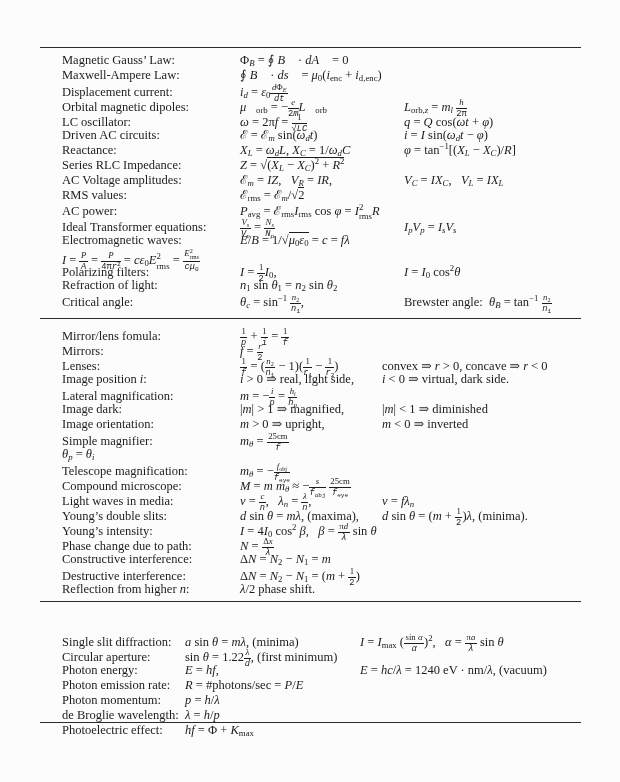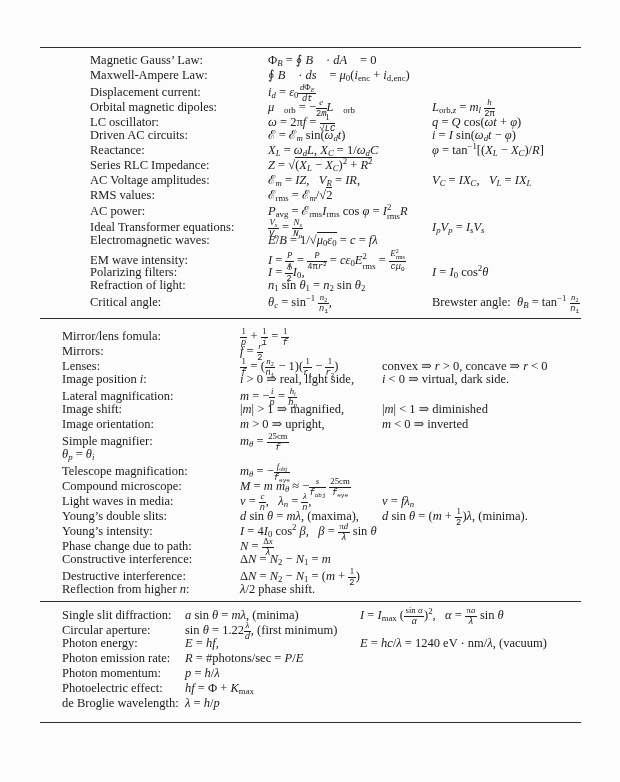--- a/index.html
+++ b/index.html
@@ -16,29 +16,29 @@
     position:absolute;left:40px;width:541px;
     border:0;border-top:1.6px solid #2b2b2b;margin:0;padding:0;
   }
   .rule-1{top:47px;}
   .rule-2{top:318px;}
   .rule-3{top:601px;}
   .rule-4{top:722px;}
   .section{position:absolute;left:40px;width:575px;}
   .sec-1{top:53px;}
   .sec-2{top:327px;}
-  .sec-3{top:606px;}
+  .sec-3{top:633px;}
   .row{
     height:15px;line-height:15px;
     padding-left:22px;
     display:flex;align-items:baseline;
     white-space:nowrap;
   }
   .lab,.f1,.f2{flex:0 0 auto;overflow:visible;}
-  .sec-1 .lab{width:178px;margin-left:28px;} .sec-1 .f1{width:164px;}
+  .sec-1 .lab{width:178px;} .sec-1 .f1{width:164px;}
   .sec-2 .lab{width:178px;} .sec-2 .f1{width:142px;}
   .sec-3 .lab{width:123px;} .sec-3 .f1{width:175px;}
   sub,sup{font-size:70%;line-height:0;}
   sub{vertical-align:-0.25em;}
   sup{vertical-align:0.55em;}
   
   .fr{
     display:inline-block;text-align:center;
     vertical-align:-0.52em;
     font-size:70%;line-height:1.12;
@@ -118,21 +118,20 @@
       <span class="lab">Ideal Transformer equations:</span>
       <span class="f1"><span class="fr"><span class="nu"><i>V<sub>s</sub></i></span><span class="de"><i>V<sub>p</sub></i></span></span> = <span class="fr"><span class="nu"><i>N<sub>s</sub></i></span><span class="de"><i>N<sub>p</sub></i></span></span></span>
       <span class="f2"><i>I<sub>p</sub>V<sub>p</sub></i> = <i>I<sub>s</sub>V<sub>s</sub></i></span>
     </div>
     <div class="row">
       <span class="lab">Electromagnetic waves:</span>
       <span class="f1"><i>E</i>/<i>B</i> = 1/√<span class="ov"><i>μ</i><sub>0</sub><i>ε</i><sub>0</sub></span> = <i>c</i> = <i>fλ</i></span>
       <span class="f2"></span>
     </div>
     <div class="row">
-      <span class="lab">EM wave intensity:</span>
       <span class="f1"><i>I</i> = <span class="fr"><span class="nu"><i>P</i></span><span class="de"><i>A</i></span></span> = <span class="fr"><span class="nu"><i>P</i></span><span class="de">4π<i>r</i><sup>2</sup></span></span> = <i>cε</i><sub>0</sub><i>E</i><span class="ss">2<br>rms</span> = <span class="fr"><span class="nu"><i>E</i><span class="ss">2<br>rms</span></span><span class="de"><i>cμ</i><sub>0</sub></span></span></span>
       <span class="f2"></span>
     </div>
     <div class="row">
       <span class="lab">Polarizing filters:</span>
       <span class="f1"><i>I</i> = <span class="fr"><span class="nu">1</span><span class="de">2</span></span><i>I</i><sub>0</sub>,</span>
       <span class="f2"><i>I</i> = <i>I</i><sub>0</sub> cos<sup>2</sup><i>θ</i></span>
     </div>
     <div class="row">
       <span class="lab">Refraction of light:</span>
@@ -165,21 +164,21 @@
       <span class="lab">Image position <i>i</i>:</span>
       <span class="f1"><i>i</i> &gt; 0 ⇒ real, light side,</span>
       <span class="f2"><i>i</i> &lt; 0 ⇒ virtual, dark side.</span>
     </div>
     <div class="row">
       <span class="lab">Lateral magnification:</span>
       <span class="f1"><i>m</i> = −<span class="fr"><span class="nu"><i>i</i></span><span class="de"><i>p</i></span></span> = <span class="fr"><span class="nu"><i>h<sub>i</sub></i></span><span class="de"><i>h<sub>p</sub></i></span></span></span>
       <span class="f2"></span>
     </div>
     <div class="row">
-      <span class="lab">Image shift:</span>
+      <span class="lab">Image dark:</span>
       <span class="f1">|<i>m</i>| &gt; 1 ⇒ magnified,</span>
       <span class="f2">|<i>m</i>| &lt; 1 ⇒ diminished</span>
     </div>
     <div class="row">
       <span class="lab">Image orientation:</span>
       <span class="f1"><i>m</i> &gt; 0 ⇒ upright,</span>
       <span class="f2"><i>m</i> &lt; 0 ⇒ inverted</span>
     </div>
     <div class="row">
       <span class="lab">Simple magnifier:</span>
@@ -257,23 +256,23 @@
       <span class="lab">Photon emission rate:</span>
       <span class="f1"><i>R</i> = #photons/sec = <i>P</i>/<i>E</i></span>
       <span class="f2"></span>
     </div>
     <div class="row">
       <span class="lab">Photon momentum:</span>
       <span class="f1"><i>p</i> = <i>h</i>/<i>λ</i></span>
       <span class="f2"></span>
     </div>
     <div class="row">
+      <span class="lab">de Broglie wavelength:</span>
+      <span class="f1"><i>λ</i> = <i>h</i>/<i>p</i></span>
+      <span class="f2"></span>
+    </div>
+    <div class="row">
       <span class="lab">Photoelectric effect:</span>
       <span class="f1"><i>hf</i> = Φ + <i>K</i><sub>max</sub></span>
-      <span class="f2"></span>
-    </div>
-    <div class="row">
-      <span class="lab">de Broglie wavelength:</span>
-      <span class="f1"><i>λ</i> = <i>h</i>/<i>p</i></span>
       <span class="f2"></span>
     </div>
   </div>
 <hr class="rule rule-4">
 
 </body></html>

